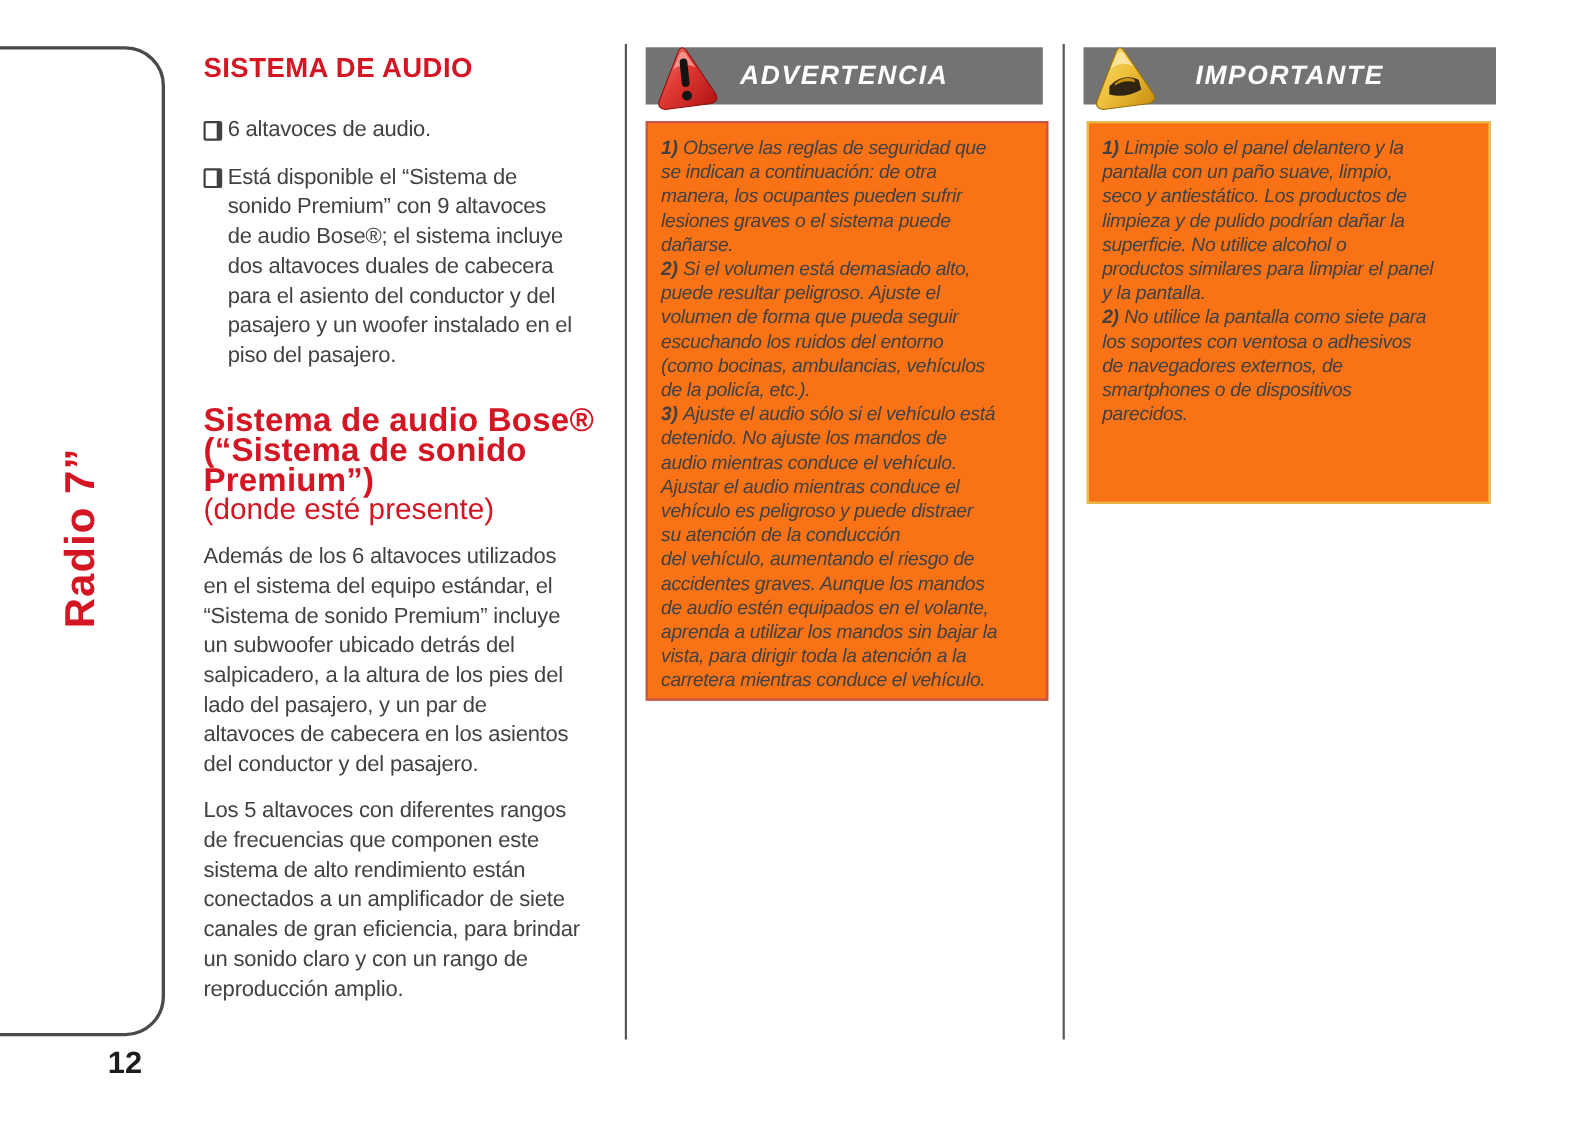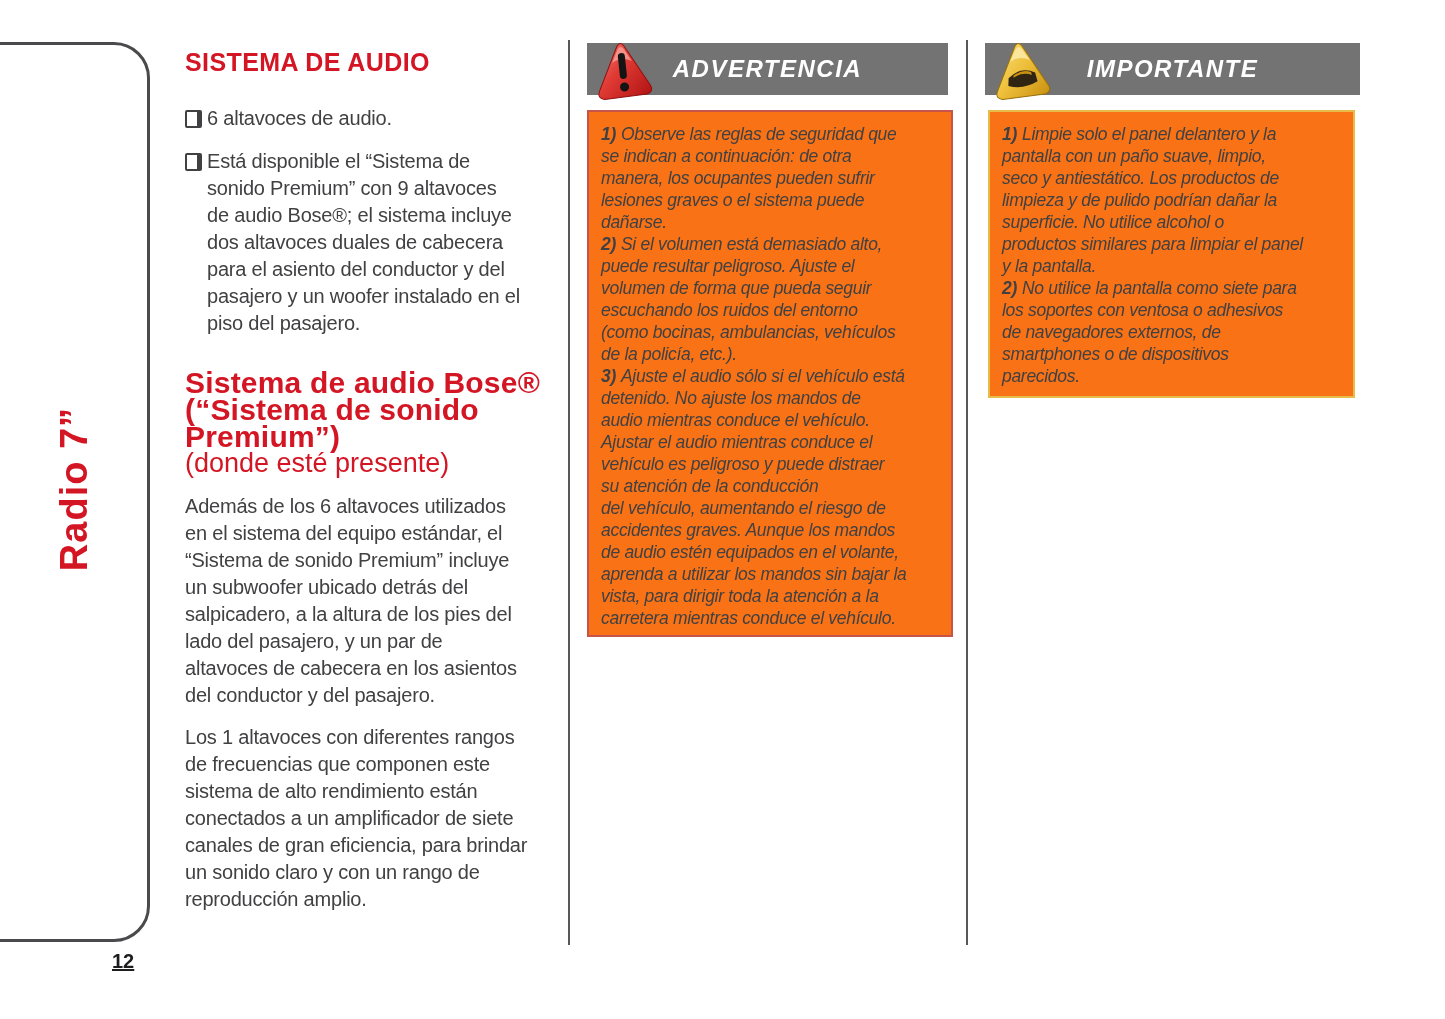--- a/index.html
+++ b/index.html
@@ -12,21 +12,21 @@
   .sidebar-outline{
     position:absolute;left:-62px;top:42px;width:212px;height:900px;
     border:3px solid #4a4a4c;border-radius:36px;background:#fff;box-sizing:border-box;
   }
   .sidebar-label{
     position:absolute;left:74px;top:489px;
     transform:translate(-50%,-50%) rotate(-90deg);
     color:#d41624;font-size:38px;font-weight:800;letter-spacing:1px;white-space:nowrap;
   }
   .page-number{
-    position:absolute;left:112px;top:950px;font-size:20px;font-weight:700;color:#1d1d1f;text-decoration:underline;
+    position:absolute;left:98px;top:950px;font-size:28px;font-weight:700;color:#1d1d1f;
   }
   
   .col-rule{position:absolute;top:40px;width:2px;height:905px;background:#58585a;}
   .rule-1{left:568px;}
   .rule-2{left:966px;}
   
   .main-col{position:absolute;left:185px;top:38px;width:382px;margin-top:10px;}
   .main-title{
     color:#d41624;font-size:25px;font-weight:800;letter-spacing:.4px;margin:0 0 28px 0;
   }
@@ -55,21 +55,21 @@
     color:#ffffff;font-size:24px;font-weight:800;font-style:italic;letter-spacing:1.5px;
   }
   .notice-icon{position:absolute;width:60px;height:64px;}
   .icon-warning{left:593px;top:40px;}
   .icon-important{left:991px;top:40px;}
   .notice-box{
     position:absolute;box-sizing:border-box;background:#f97316;
     padding:11px 12px;font-style:italic;font-size:17.5px;line-height:22px;letter-spacing:-.3px;
   }
   .box-warning{left:587px;top:110px;width:366px;height:527px;border:2px solid #c5544a;}
-  .box-important{left:988px;top:110px;width:367px;height:288px;border:2px solid #e8bc4a;}
+  .box-important{left:988px;top:110px;width:367px;height:348px;border:2px solid #e8bc4a;}
   .notice-item{margin:0;white-space:pre-line;}
   .notice-item .num{font-weight:800;margin-right:5px;}
 </style>
 </head>
 <body>
 
 <div class="sidebar-outline"></div>
 <div class="sidebar-label">Radio 7”</div>
 <div class="page-number">12</div>
 
@@ -100,21 +100,21 @@
   <div class="sub-subtitle">(donde esté presente)</div>
 
   <p class="body-text para">Además de los 6 altavoces utilizados
 en el sistema del equipo estándar, el
 “Sistema de sonido Premium” incluye
 un subwoofer ubicado detrás del
 salpicadero, a la altura de los pies del
 lado del pasajero, y un par de
 altavoces de cabecera en los asientos
 del conductor y del pasajero.</p>
-  <p class="body-text para">Los 1 altavoces con diferentes rangos
+  <p class="body-text para">Los 5 altavoces con diferentes rangos
 de frecuencias que componen este
 sistema de alto rendimiento están
 conectados a un amplificador de siete
 canales de gran eficiencia, para brindar
 un sonido claro y con un rango de
 reproducción amplio.</p>
 </div>
 
 <div class="notice-bar bar-warning">
   <span class="bar-label">ADVERTENCIA</span>

